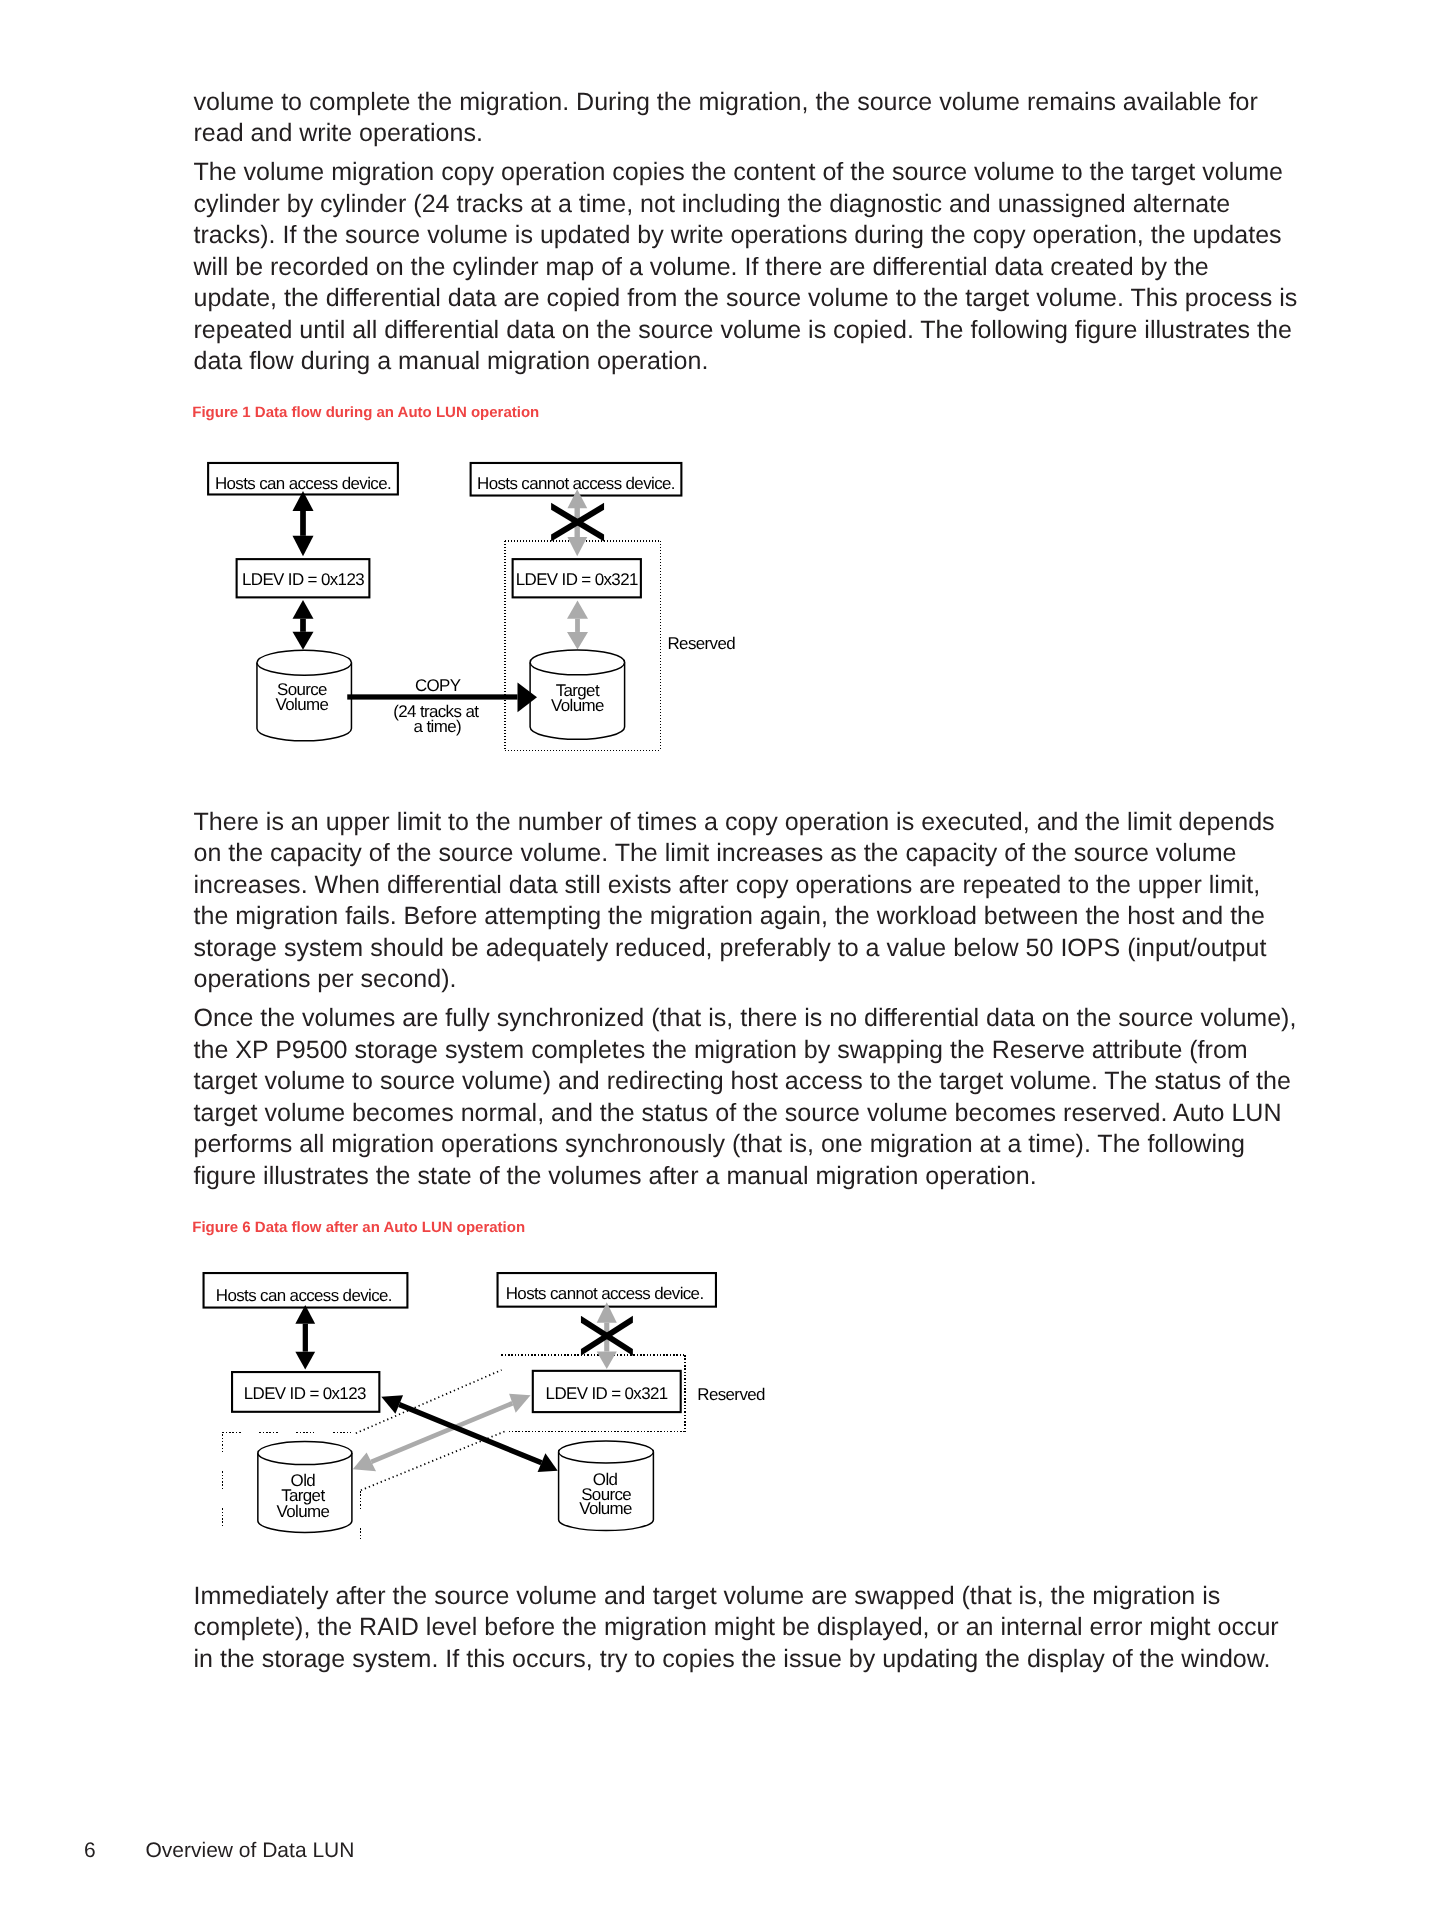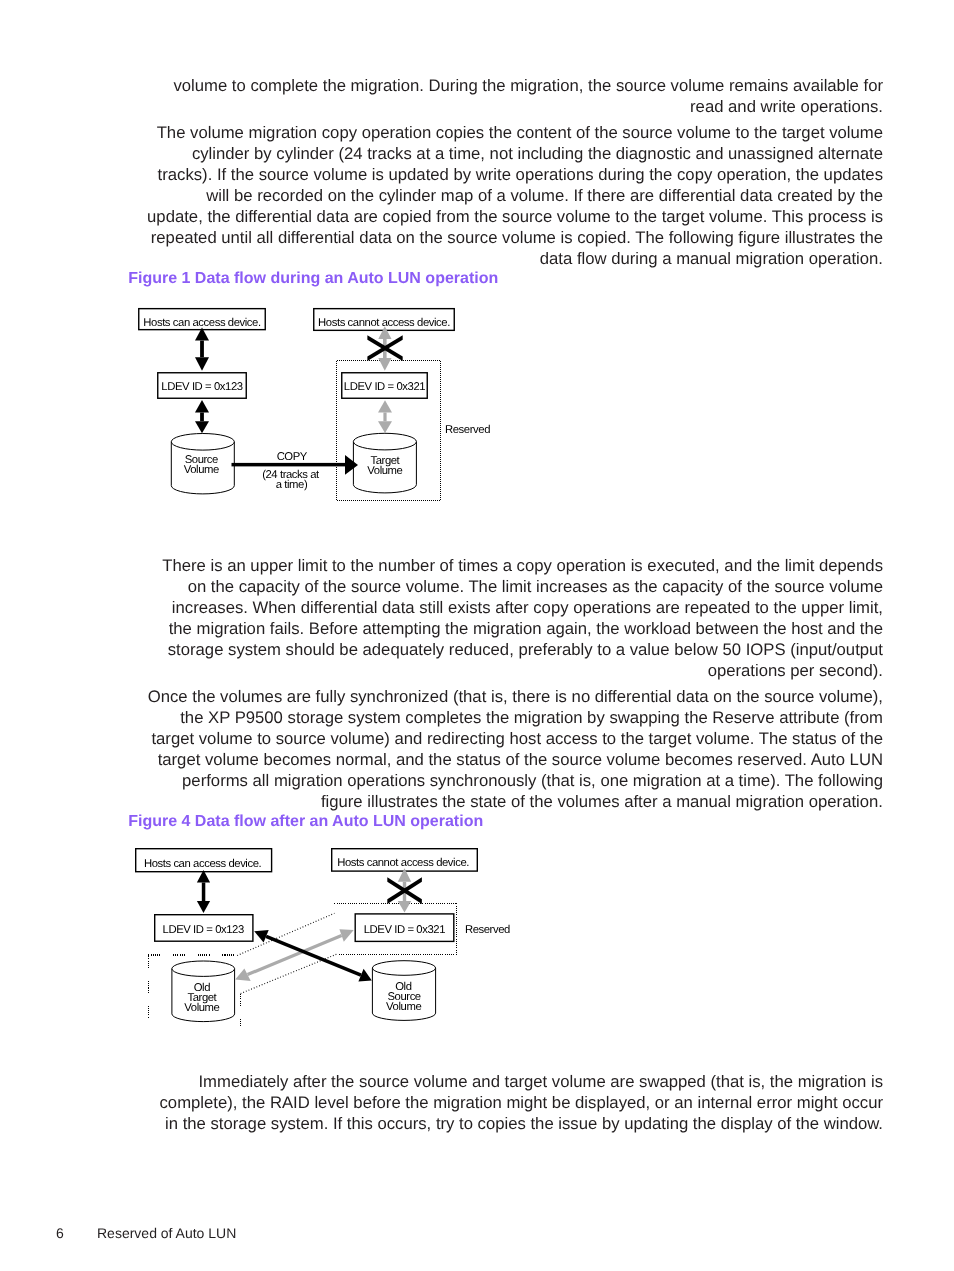--- a/index.html
+++ b/index.html
@@ -1,19 +1,19 @@
 <!DOCTYPE html>
 <html><head>
 <meta charset="utf-8">
 <style>
   html,body{margin:0;padding:0;background:#fff;}
   body{width:954px;height:1271px;font-family:"Liberation Sans",sans-serif;color:#231f20;-webkit-font-smoothing:antialiased;text-rendering:geometricPrecision;}
   .page{position:relative;width:954px;height:1271px;overflow:hidden;background:#fff;}
-  p.body{position:absolute;margin:18px;font-size:16.7px;line-height:21px;color:#231f20;width:736px;left:129px;text-align:right;}
-  .figcap{position:absolute;left:128.2px;font-size:16px;font-weight:bold;color:#8b5cf6;white-space:nowrap;}
+  p.body{position:absolute;margin:0;font-size:16.7px;line-height:21px;color:#231f20;width:736px;left:129px;}
+  .figcap{position:absolute;left:128.2px;font-size:10px;font-weight:bold;color:#ef4444;white-space:nowrap;}
   .foot{position:absolute;font-size:14px;color:#231f20;white-space:nowrap;}
   svg.fig{position:absolute;}
   .ft{font-family:"Liberation Sans",sans-serif;font-size:11.3px;letter-spacing:-0.42px;fill:#000;}
 </style>
 </head>
 <body>
 
 <div class="page">
 
   <p class="body" style="top:56.5px">volume to complete the migration. During the migration, the source volume remains available for read and write operations.</p>
@@ -91,21 +91,21 @@
     <text class="ft" x="165.8" y="160.4" text-anchor="middle">COPY</text>
     <text class="ft" x="164.5" y="177.9" text-anchor="middle">(24 tracks at</text>
     <text class="ft" x="165.5" y="187.8" text-anchor="middle">a time)</text>
 
     <text class="ft" x="319" y="132.8">Reserved</text>
   </svg>
 
   <p class="body" style="top:537.2px">There is an upper limit to the number of times a copy operation is executed, and the limit depends on the capacity of the source volume. The limit increases as the capacity of the source volume increases. When differential data still exists after copy operations are repeated to the upper limit, the migration fails. Before attempting the migration again, the workload between the host and the storage system should be adequately reduced, preferably to a value below 50 IOPS (input/output operations per second).</p>
   <p class="body" style="top:668px">Once the volumes are fully synchronized (that is, there is no differential data on the source volume), the XP P9500 storage system completes the migration by swapping the Reserve attribute (from target volume to source volume) and redirecting host access to the target volume. The status of the target volume becomes normal, and the status of the source volume becomes reserved. Auto LUN performs all migration operations synchronously (that is, one migration at a time). The following figure illustrates the state of the volumes after a manual migration operation.</p>
 
-  <div class="figcap" style="top:813.1px">Figure 4 Data flow after an Auto LUN operation</div>
+  <div class="figcap" style="top:813.1px">Figure 6 Data flow after an Auto LUN operation</div>
 
   <svg class="fig" id="fig2" style="left:126px;top:840px" width="420" height="195">
 
     <g stroke="#000" stroke-width="1.15" stroke-dasharray="1 1.2" fill="none" shape-rendering="crispEdges">
       <line x1="208.3" y1="63.4" x2="330.5" y2="63.4"></line>
       <line x1="330.5" y1="63.4" x2="330.5" y2="114.4"></line>
       <line x1="213" y1="114.4" x2="330.5" y2="114.4"></line>
     </g>
     <g stroke="#000" stroke-width="1.15" stroke-dasharray="1.05 1.15 1.05 1.15 1.05 1.15 1.05 1.15 1.05 1.15 1.05 12.6" fill="none" shape-rendering="crispEdges">
       <line x1="22.3" y1="115" x2="111" y2="115"></line>
@@ -171,14 +171,14 @@
     <g>
       <line x1="140.1" y1="96.3" x2="235" y2="135.2" stroke="#000" stroke-width="3.5"></line>
       <path d="M128.2 91.2 L142.7 90.1 L137.6 102.5 Z" fill="#000"></path>
       <path d="M245.8 140.5 L237.6 128.8 L232.4 141.4 Z" fill="#000"></path>
     </g>
   </svg>
 
   <p class="body" style="top:1053px">Immediately after the source volume and target volume are swapped (that is, the migration is complete), the RAID level before the migration might be displayed, or an internal error might occur in the storage system. If this occurs, try to copies the issue by updating the display of the window.</p>
 
   <div class="foot" style="left:56px;top:1225px">6</div>
-  <div class="foot" style="left:97px;top:1225px">Reserved of Auto LUN</div>
+  <div class="foot" style="left:97px;top:1225px">Overview of Data LUN</div>
 </div>
 
 </body></html>

